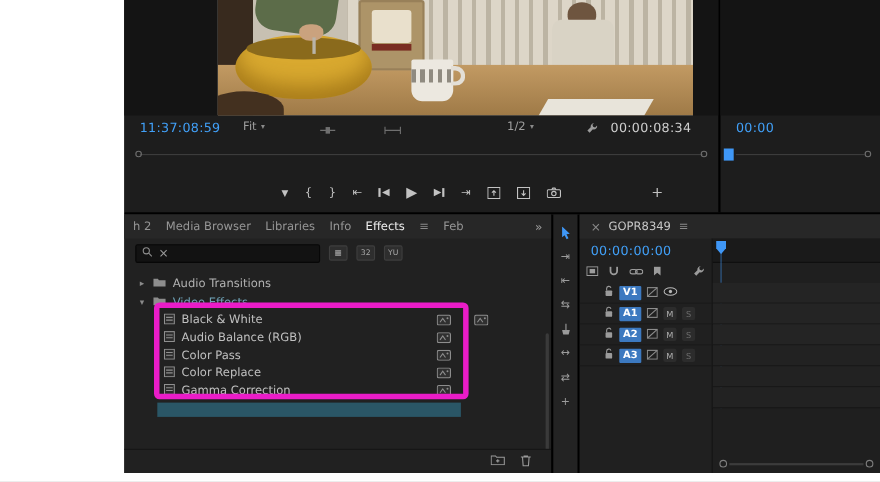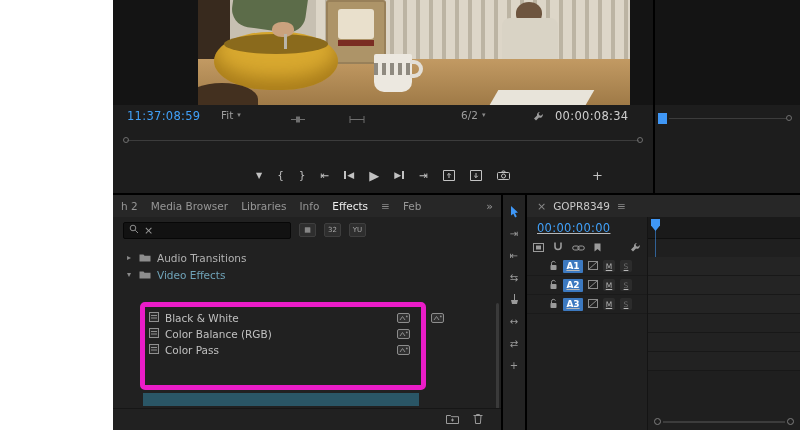--- a/index.html
+++ b/index.html
@@ -60,36 +60,36 @@
   .overflow { margin-left:auto; color:#9a9a9a; font-size:11px; }
   .searchrow { height:26px; display:flex; align-items:center; padding:0 10px; gap:8px; }
   .searchbox { width:168px; height:17px; background:#121212; border:1px solid #070707; border-radius:2px; display:flex; align-items:center; padding:0 5px; gap:5px; }
   .searchbox .val { color:#d0d0d0; flex:1; font-size:10.5px; }
   .searchbox .clear { color:#9a9a9a; font-size:11px; line-height:1; }
   .fbadge { width:17px; height:14px; background:#2e2e2e; border:1px solid #3e3e3e; border-radius:2px; color:#a8a8a8; font-size:7px; display:flex; align-items:center; justify-content:center; }
   .tree { flex:1; position:relative; padding-top:6px; overflow:hidden; }
   .trow { height:17px; display:flex; align-items:center; gap:6px; padding-left:12px; color:#b2b2b2; }
   .trow .tw { width:8px; color:#8a8a8a; font-size:8px; text-align:center; }
   .teal { color:#6fa3b8; }
-  .fxwrap { position:relative; margin-top:27px; }
+  .fxwrap { position:relative; margin-top:0; }
   .fxrow { height:16px; display:flex; align-items:center; gap:6px; padding-left:36px; color:#c0c0c0; position:relative; z-index:2; }
   .rbadge { position:absolute; left:284px; top:3px; }
   .xbadge { position:absolute; left:318px; top:3px; }
   .hlbox { position:absolute; left:27px; top:-8px; width:286px; height:88px; border:5px solid #ea1cc8; border-radius:5px; pointer-events:none; z-index:3; }
   .partial-row { position:absolute; left:30px; top:83px; width:276px; height:13px; background:#2a5666; z-index:1; }
   .vscroll { position:absolute; right:2px; top:60px; width:3px; height:120px; background:#3a3a3a; border-radius:2px; }
   .fx-footer { height:22px; display:flex; align-items:center; justify-content:flex-end; gap:14px; padding-right:18px; border-top:1px solid #161616; }
 
   .tools { width:26px; border-left:2px solid #000; border-right:2px solid #000; background:#232323; display:flex; flex-direction:column; align-items:center; padding-top:10px; gap:9px; color:#9c9c9c; font-size:10px; }
   .tool { height:13px; display:flex; align-items:center; justify-content:center; }
 
   .timeline { flex:1; display:flex; flex-direction:column; background:#202020; }
   .tl-tabs { height:22px; background:#272727; display:flex; align-items:center; gap:7px; padding:0 10px; color:#c8c8c8; font-size:10.5px; }
   .tl-tabs .close { color:#8a8a8a; font-size:11px; }
-  .tl-body { flex:1; display:flex; position:relative;text-decoration:underline; }
+  .tl-body { flex:1; display:flex; position:relative; }
   .tl-left { width:120px; display:flex; flex-direction:column; }
   .tl-tc { height:22px; display:flex; align-items:center; padding-left:10px; color:#41a0f8; font-size:11.5px; letter-spacing:.3px; }
   .tl-toolbar { height:18px; display:flex; align-items:center; gap:9px; padding:0 6px; }
   .mlauto { margin-left:auto; }
   .trackrow { height:19px; display:flex; align-items:center; gap:5px; padding-left:22px; border-bottom:1px solid #1a1a1a; }
   .tlabel { min-width:20px; height:13px; background:#2f2f2f; color:#d6d6d6; font-size:9px; font-weight:bold; display:flex; align-items:center; justify-content:center; border-radius:1px; padding:0 2px; }
   .tlabel.target { background:#3c79c0; color:#fff; }
   .ms { width:12px; height:12px; background:#2c2c2c; border-radius:2px; color:#b0b0b0; font-size:7.5px; display:flex; align-items:center; justify-content:center; }
   .ms.solo { color:#6e6e6e; }
   .tl-right { flex:1; position:relative; background:#1f1f1f; border-left:1px solid #141414; }
@@ -142,21 +142,21 @@
      <span class="abs" style="left:178px;top:8px"><svg width="14" height="7" viewBox="0 0 14 7">
                 <line x1="0" y1="3.5" x2="14" y2="3.5" stroke="#6f6f6f"></line>
                 <rect x="5" y="0.5" width="4" height="6" fill="#6f6f6f"></rect>
               </svg></span>
      <span class="abs" style="left:236px;top:8px"><svg width="16" height="7" viewBox="0 0 16 7">
                 <line x1="1" y1="0" x2="1" y2="7" stroke="#6f6f6f"></line>
                 <line x1="15" y1="0" x2="15" y2="7" stroke="#6f6f6f"></line>
                 <line x1="1" y1="3.5" x2="15" y2="3.5" stroke="#6f6f6f"></line>
               </svg></span>
      <span class="dd abs" style="left:348px">
-       <span>6/2</span>
+       <span>1/2</span>
        <span class="chev">▾</span>
      </span>
      <span class="abs" style="left:420px;top:6px"><svg width="11" height="11" viewBox="0 0 11 11">
                 <path d="M7 1a3 3 0 0 0-3 3.6L1 7.6 3 9.6l3-3A3 3 0 0 0 9.8 3L8 4.8 6.2 4.2 5.6 2.4 7.4 0.6z" fill="#9b9b9b"></path>
               </svg></span>
      <span class="tc white abs" style="left:442px">00:00:08:34</span>
     </div>
     <div class="scrub">
       <div class="line"></div>
       <div class="dot" style="left:10px"></div>
@@ -207,20 +207,23 @@
                 <path d="M4.5 2.5L5.5 1h2l1 1.5" fill="none" stroke="#c3c3c3"></path>
                 <circle cx="6.5" cy="6" r="2" fill="none" stroke="#c3c3c3"></circle>
               </svg>
             </span>
       <span class="plus-btn">+</span>
     </div>
    </div>
 
    <div class="src">
      <div class="video-area"></div>
+     <div class="mon-controls">
+       <span class="tc blue abs" style="left:14px">00:00</span>
+     </div>
      <div class="scrub">
        <div class="line"></div>
        <div class="mini-ph"></div>
        <div class="dot" style="right:8px"></div>
      </div>
    </div>
   </div>
 
   <div class="bottom">
 
@@ -282,34 +285,60 @@
                     <path d="M3 7l2.5-3.5L8 7" fill="none" stroke="#8d8d8d"></path>
                     <circle cx="9.8" cy="3.4" r="0.9" fill="#8d8d8d"></circle>
                   </svg></span>
         </div>
         <div class="fxrow">
           <span><svg width="10" height="10" viewBox="0 0 10 10">
                     <rect x="0.5" y="0.5" width="9" height="9" fill="#2b2b2b" stroke="#909090"></rect>
                     <line x1="2" y1="3.5" x2="8" y2="3.5" stroke="#909090"></line>
                     <line x1="2" y1="6" x2="8" y2="6" stroke="#909090"></line>
                   </svg></span>
-          <span>Color Balance (RGB)</span>
+          <span>Audio Balance (RGB)</span>
           <span class="rbadge"><svg width="13" height="10" viewBox="0 0 13 10">
                     <rect x="0.5" y="0.5" width="12" height="9" rx="1.5" fill="#303030" stroke="#8d8d8d"></rect>
                     <path d="M3 7l2.5-3.5L8 7" fill="none" stroke="#8d8d8d"></path>
                     <circle cx="9.8" cy="3.4" r="0.9" fill="#8d8d8d"></circle>
                   </svg></span>
         </div>
         <div class="fxrow">
           <span><svg width="10" height="10" viewBox="0 0 10 10">
                     <rect x="0.5" y="0.5" width="9" height="9" fill="#2b2b2b" stroke="#909090"></rect>
                     <line x1="2" y1="3.5" x2="8" y2="3.5" stroke="#909090"></line>
                     <line x1="2" y1="6" x2="8" y2="6" stroke="#909090"></line>
                   </svg></span>
           <span>Color Pass</span>
+          <span class="rbadge"><svg width="13" height="10" viewBox="0 0 13 10">
+                    <rect x="0.5" y="0.5" width="12" height="9" rx="1.5" fill="#303030" stroke="#8d8d8d"></rect>
+                    <path d="M3 7l2.5-3.5L8 7" fill="none" stroke="#8d8d8d"></path>
+                    <circle cx="9.8" cy="3.4" r="0.9" fill="#8d8d8d"></circle>
+                  </svg></span>
+        </div>
+        <div class="fxrow">
+          <span><svg width="10" height="10" viewBox="0 0 10 10">
+                    <rect x="0.5" y="0.5" width="9" height="9" fill="#2b2b2b" stroke="#909090"></rect>
+                    <line x1="2" y1="3.5" x2="8" y2="3.5" stroke="#909090"></line>
+                    <line x1="2" y1="6" x2="8" y2="6" stroke="#909090"></line>
+                  </svg></span>
+          <span>Color Replace</span>
+          <span class="rbadge"><svg width="13" height="10" viewBox="0 0 13 10">
+                    <rect x="0.5" y="0.5" width="12" height="9" rx="1.5" fill="#303030" stroke="#8d8d8d"></rect>
+                    <path d="M3 7l2.5-3.5L8 7" fill="none" stroke="#8d8d8d"></path>
+                    <circle cx="9.8" cy="3.4" r="0.9" fill="#8d8d8d"></circle>
+                  </svg></span>
+        </div>
+        <div class="fxrow">
+          <span><svg width="10" height="10" viewBox="0 0 10 10">
+                    <rect x="0.5" y="0.5" width="9" height="9" fill="#2b2b2b" stroke="#909090"></rect>
+                    <line x1="2" y1="3.5" x2="8" y2="3.5" stroke="#909090"></line>
+                    <line x1="2" y1="6" x2="8" y2="6" stroke="#909090"></line>
+                  </svg></span>
+          <span>Gamma Correction</span>
           <span class="rbadge"><svg width="13" height="10" viewBox="0 0 13 10">
                     <rect x="0.5" y="0.5" width="12" height="9" rx="1.5" fill="#303030" stroke="#8d8d8d"></rect>
                     <path d="M3 7l2.5-3.5L8 7" fill="none" stroke="#8d8d8d"></path>
                     <circle cx="9.8" cy="3.4" r="0.9" fill="#8d8d8d"></circle>
                   </svg></span>
         </div>
       </div>
       <div class="vscroll"></div>
     </div>
     <div class="fx-footer">
@@ -370,20 +399,35 @@
            <span class="mlauto"><svg width="11" height="11" viewBox="0 0 11 11">
                     <path d="M7 1a3 3 0 0 0-3 3.6L1 7.6 3 9.6l3-3A3 3 0 0 0 9.8 3L8 4.8 6.2 4.2 5.6 2.4 7.4 0.6z" fill="#9b9b9b"></path>
                   </svg></span>
          </div>
 
          <div class="trackrow">
            <span><svg width="9" height="11" viewBox="0 0 9 11">
                     <path d="M2.5 5V3.3a2 2 0 0 1 3.9-.6" fill="none" stroke="#9b9b9b"></path>
                     <rect x="1.5" y="5" width="6" height="5" rx="0.8" fill="#9b9b9b"></rect>
                   </svg></span>
+           <span class="tlabel target">V1</span>
+           <span><svg width="10" height="10" viewBox="0 0 10 10">
+                    <rect x="0.5" y="1.5" width="9" height="8" fill="none" stroke="#8d8d8d"></rect>
+                    <path d="M0.5 9.5l9-8" stroke="#8d8d8d"></path>
+                  </svg></span>
+           <span><svg width="13" height="8" viewBox="0 0 13 8">
+                    <ellipse cx="6.5" cy="4" rx="5.8" ry="3.4" fill="none" stroke="#b8b8b8"></ellipse>
+                    <circle cx="6.5" cy="4" r="1.5" fill="#b8b8b8"></circle>
+                  </svg></span>
+         </div>
+         <div class="trackrow">
+           <span><svg width="9" height="11" viewBox="0 0 9 11">
+                    <path d="M2.5 5V3.3a2 2 0 0 1 3.9-.6" fill="none" stroke="#9b9b9b"></path>
+                    <rect x="1.5" y="5" width="6" height="5" rx="0.8" fill="#9b9b9b"></rect>
+                  </svg></span>
            <span class="tlabel target">A1</span>
            <span><svg width="10" height="10" viewBox="0 0 10 10">
                     <rect x="0.5" y="1.5" width="9" height="8" fill="none" stroke="#8d8d8d"></rect>
                     <path d="M0.5 9.5l9-8" stroke="#8d8d8d"></path>
                   </svg></span>
            <span class="ms">M</span>
            <span class="ms solo">S</span>
          </div>
          <div class="trackrow">
            <span><svg width="9" height="11" viewBox="0 0 9 11">

